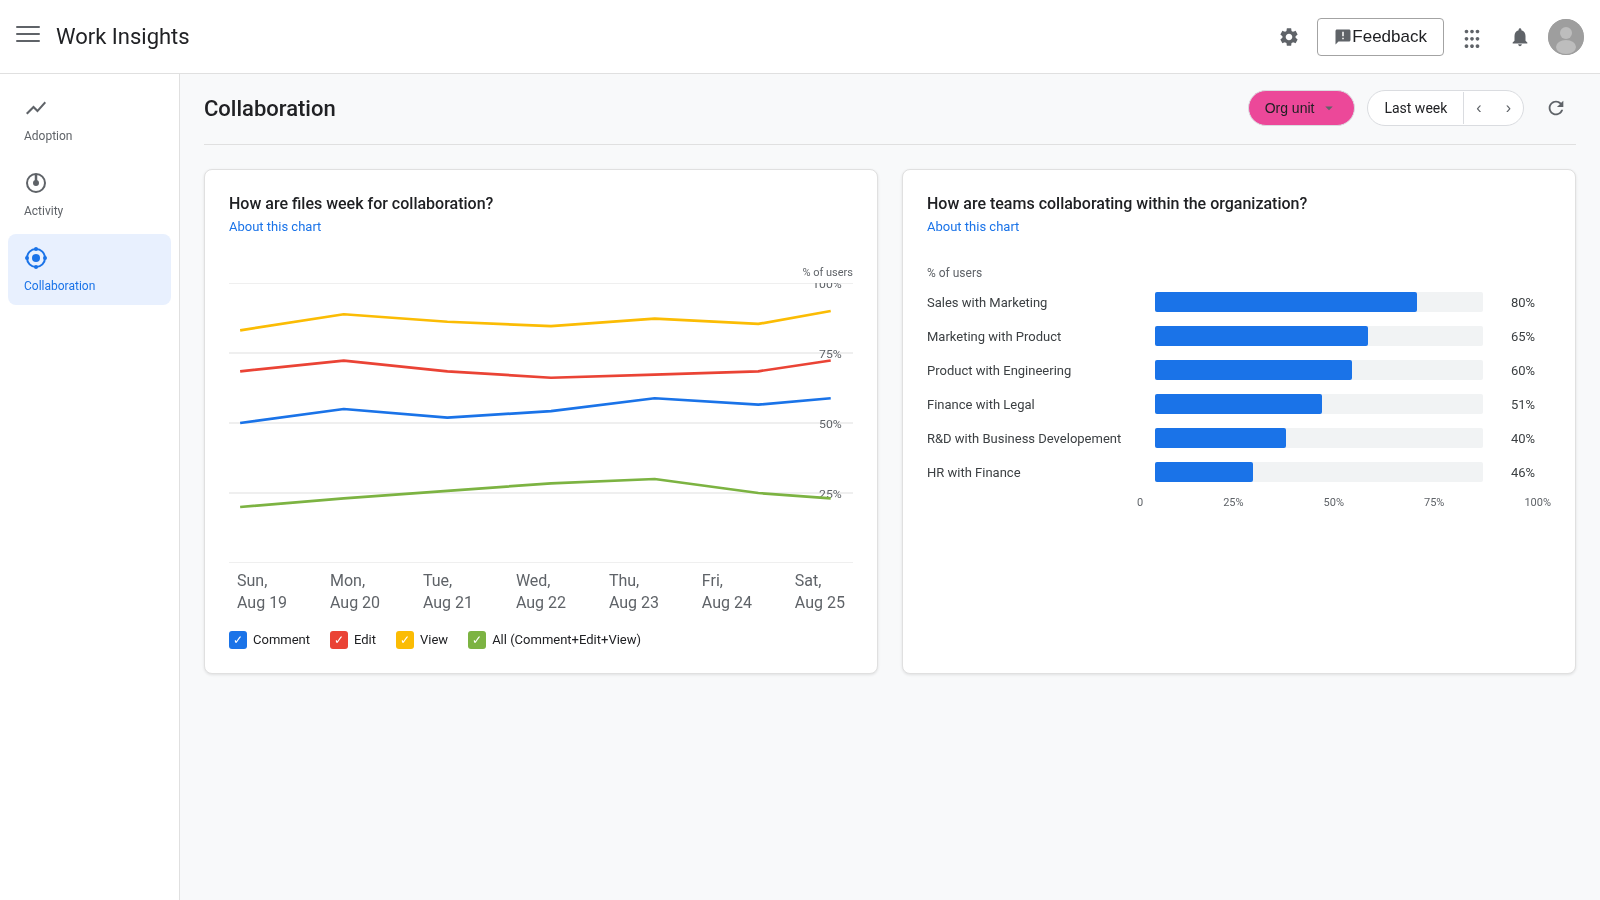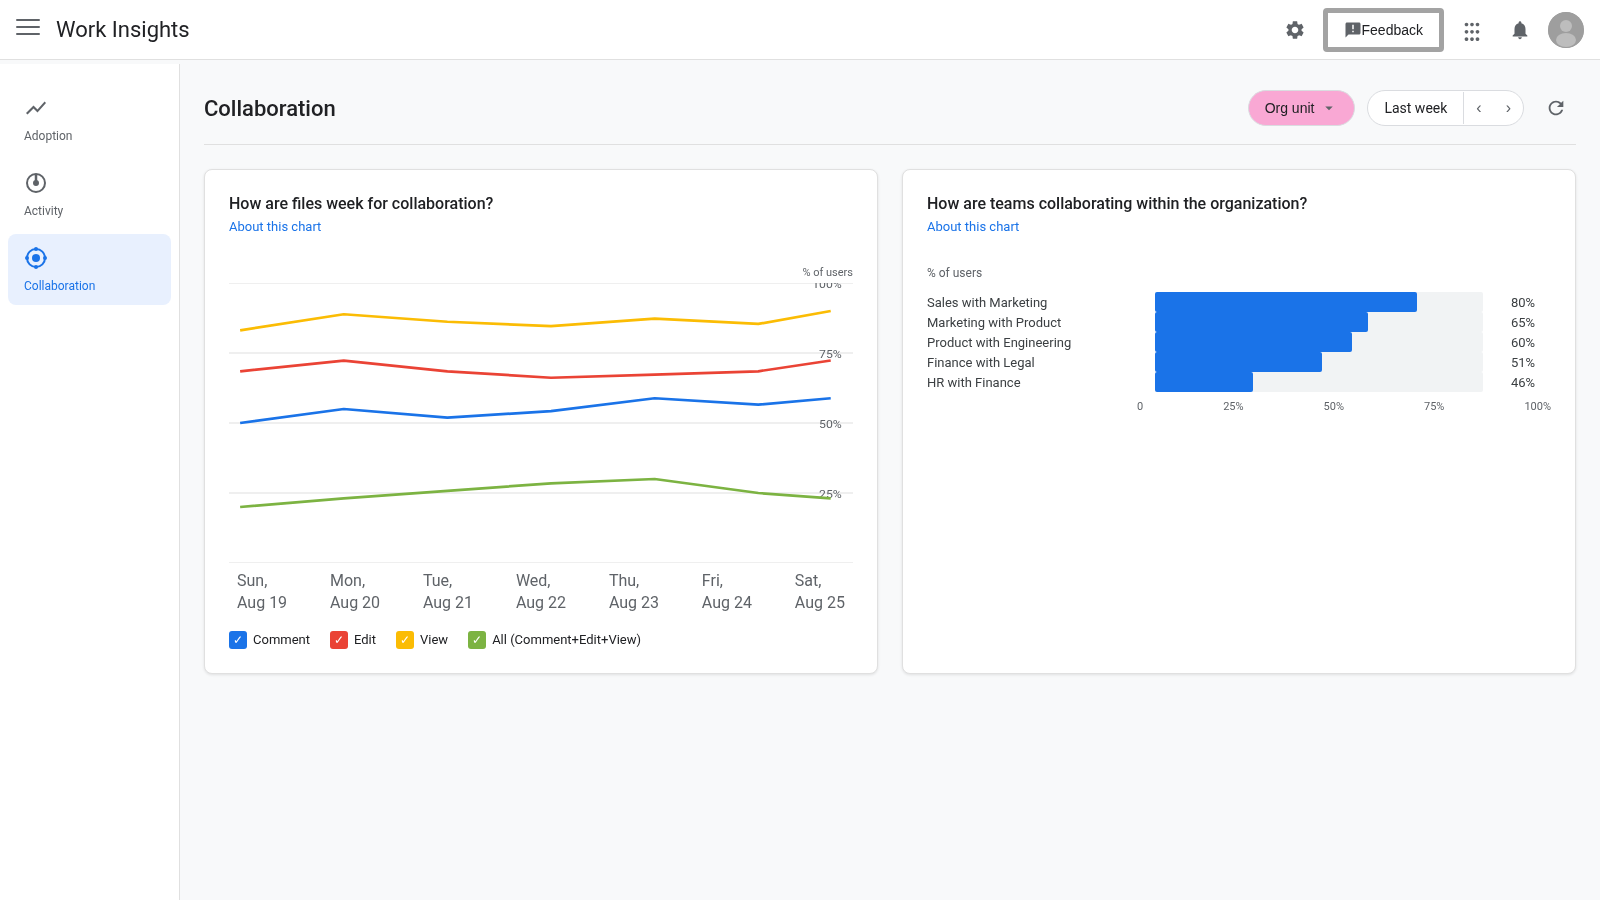--- a/index.html
+++ b/index.html
@@ -1,35 +1,35 @@
 <!DOCTYPE html>
 <html><head>
   <meta charset="utf-8">
   <style>
     * { box-sizing: border-box; margin: 0; padding: 0; }
     body { font-family: 'Google Sans', Roboto, Arial, sans-serif; background: #f8f9fa; color: #202124; font-size: 14px; }
 
     
     .header {
       display: flex; align-items: center;
-      background: #fff; height: 60px; padding: 0 16px;
+      background: #fff; height: 74px; padding: 0 16px;
       border-bottom: 1px solid #e0e0e0;
       position: fixed; top: 0; left: 0; right: 0; z-index: 100;
     }
     .header-menu-icon { cursor: pointer; margin-right: 16px; font-size: 20px; color: #5f6368; }
     .header-title { font-size: 22px; font-weight: 400; color: #202124; flex: 1; }
     .header-actions { display: flex; align-items: center; gap: 8px; }
     .header-icon-btn {
       width: 40px; height: 40px; display: flex; align-items: center; justify-content: center;
       border-radius: 50%; cursor: pointer; color: #5f6368; font-size: 20px; border: none; background: none;
     }
     .feedback-btn {
       display: flex; align-items: center; gap: 0;
-      padding: 8px 16px; border-radius: 4px; border: 5px solid #a3a3a3;
-      background: #fff; cursor: pointer; font-size: 14px; color: #202124;
+      padding: 8px 16px; border-radius: 4px; border: 1px solid #a3a3a3;
+      background: #fff; cursor: pointer; font-size: 17px; color: #202124;
     }
     .avatar {
       width: 36px; height: 36px; border-radius: 50%; background: #9e9e9e;
       display: flex; align-items: center; justify-content: center; cursor: pointer;
       overflow: hidden;
     }
     .avatar svg { width: 36px; height: 36px; }
 
     
     .layout { display: flex; margin-top: 64px; }
@@ -54,21 +54,21 @@
     
     .page-header {
       display: flex; align-items: center; padding: 24px 0 16px;
       border-bottom: 1px solid #e0e0e0; margin-bottom: 24px;
     }
     .page-title { font-size: 22px; font-weight: 500; flex: 1; }
     .page-controls { display: flex; align-items: center; gap: 12px; }
     .dropdown-btn {
       display: flex; align-items: center; gap: 6px;
       padding: 8px 16px; border: 1px solid #dadce0; border-radius: 24px;
-      background: #f9a8d4; cursor: pointer; font-size: 14px; color: #202124;
+      background: #ec4899; cursor: pointer; font-size: 14px; color: #202124;
     }
     .week-nav {
       display: flex; align-items: center;
       border: 1px solid #dadce0; border-radius: 24px; overflow: hidden;
       background: #fff;
     }
     .week-nav-label { padding: 8px 16px; font-size: 14px; border-right: 1px solid #dadce0; }
     .week-nav-btn { padding: 8px 12px; cursor: pointer; border: none; background: none; font-size: 16px; color: #5f6368; }
     .refresh-btn { width: 40px; height: 40px; display: flex; align-items: center; justify-content: center; cursor: pointer; border-radius: 50%; border: none; background: none; font-size: 20px; color: #5f6368; }
 
@@ -91,21 +91,21 @@
     .chart-legend { display: flex; gap: 20px; margin-top: 16px; flex-wrap: wrap; }
     .legend-item { display: flex; align-items: center; gap: 6px; font-size: 13px; }
     .legend-checkbox {
       width: 18px; height: 18px; border-radius: 3px; display: flex; align-items: center; justify-content: center;
       font-size: 12px; color: #fff; cursor: pointer;
     }
 
     
     .bar-chart { margin-top: 8px; }
     .pct-label { font-size: 12px; color: #5f6368; margin-bottom: 12px; }
-    .bar-row { display: flex; align-items: center; margin-bottom: 0; gap: 28px; }
+    .bar-row { display: flex; align-items: center; margin-bottom: 14px; gap: 28px; }
     .bar-row-label { width: 200px; font-size: 13px; color: #3c4043; flex-shrink: 0; }
     .bar-track { flex: 1; height: 20px; background: #f1f3f4; border-radius: 2px; position: relative; }
     .bar-fill { height: 100%; background: #1a73e8; border-radius: 2px; }
     .bar-pct { font-size: 13px; color: #3c4043; width: 40px; }
     .bar-x-axis { display: flex; justify-content: space-between; margin-top: 8px; padding-left: 210px; font-size: 11px; color: #5f6368; }
   </style>
 </head>
 <body>
 
 <div class="header">
@@ -294,20 +294,27 @@
                 <div class="bar-pct">60%</div>
               </div>
               <div class="bar-row">
                 <div class="bar-row-label">Finance with Legal</div>
                 <div class="bar-track">
                   <div class="bar-fill" style="width: 51%;"></div>
                 </div>
                 <div class="bar-pct">51%</div>
               </div>
               <div class="bar-row">
+                <div class="bar-row-label">R&amp;D with Business Developement</div>
+                <div class="bar-track">
+                  <div class="bar-fill" style="width: 40%;"></div>
+                </div>
+                <div class="bar-pct">40%</div>
+              </div>
+              <div class="bar-row">
                 <div class="bar-row-label">HR with Finance</div>
                 <div class="bar-track">
                   <div class="bar-fill" style="width: 30%;"></div>
                 </div>
                 <div class="bar-pct">46%</div>
               </div>
             </div>
           <div class="bar-x-axis">
             <span>0</span>
             <span>25%</span>

